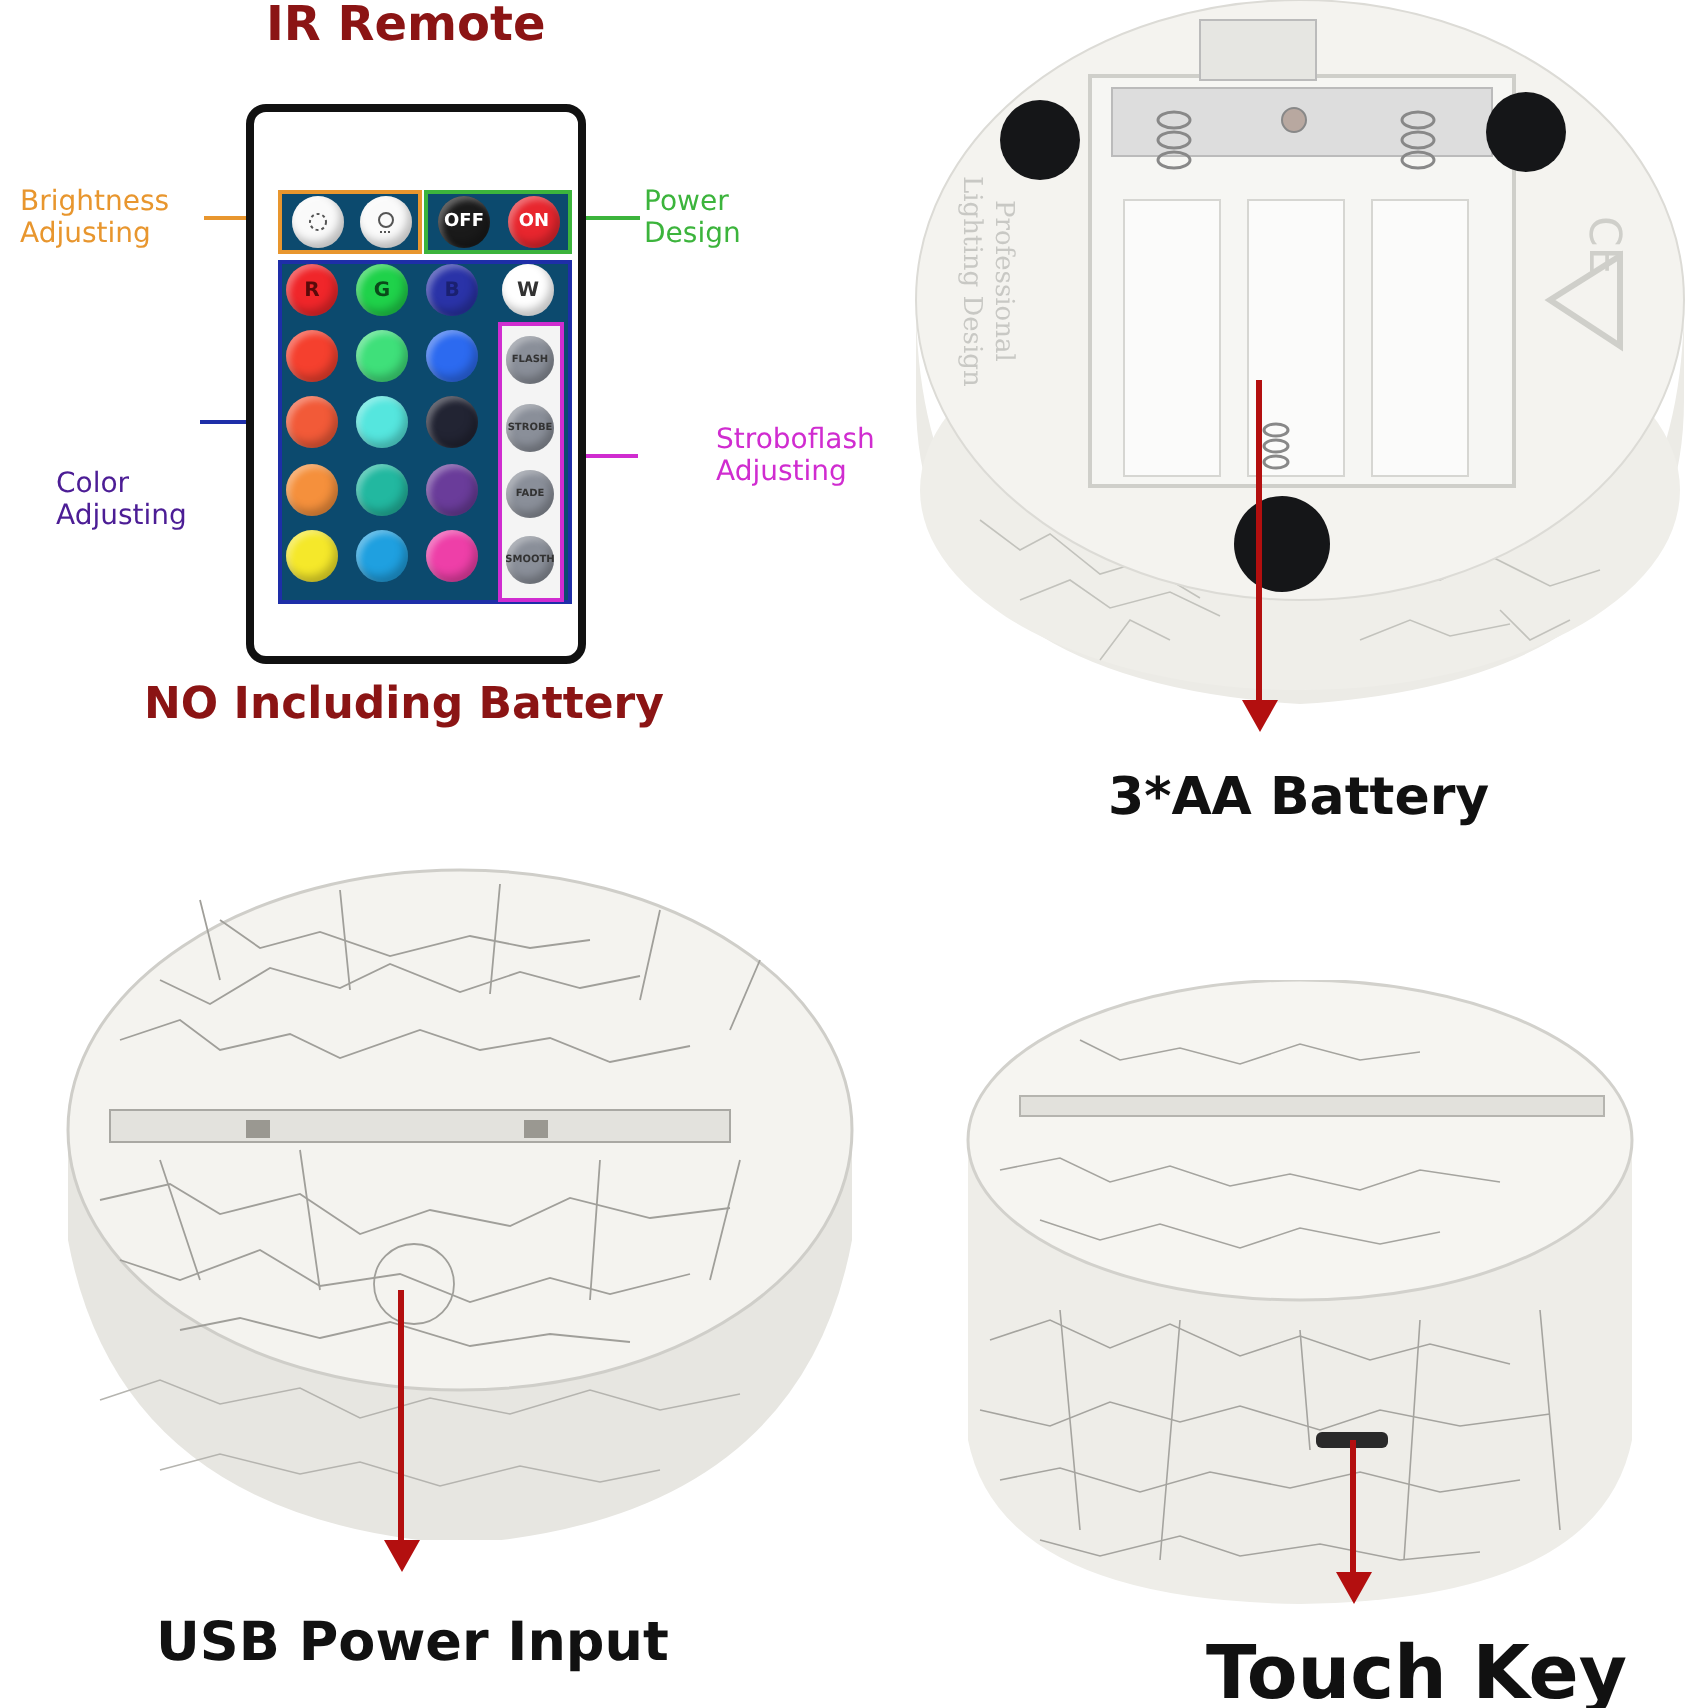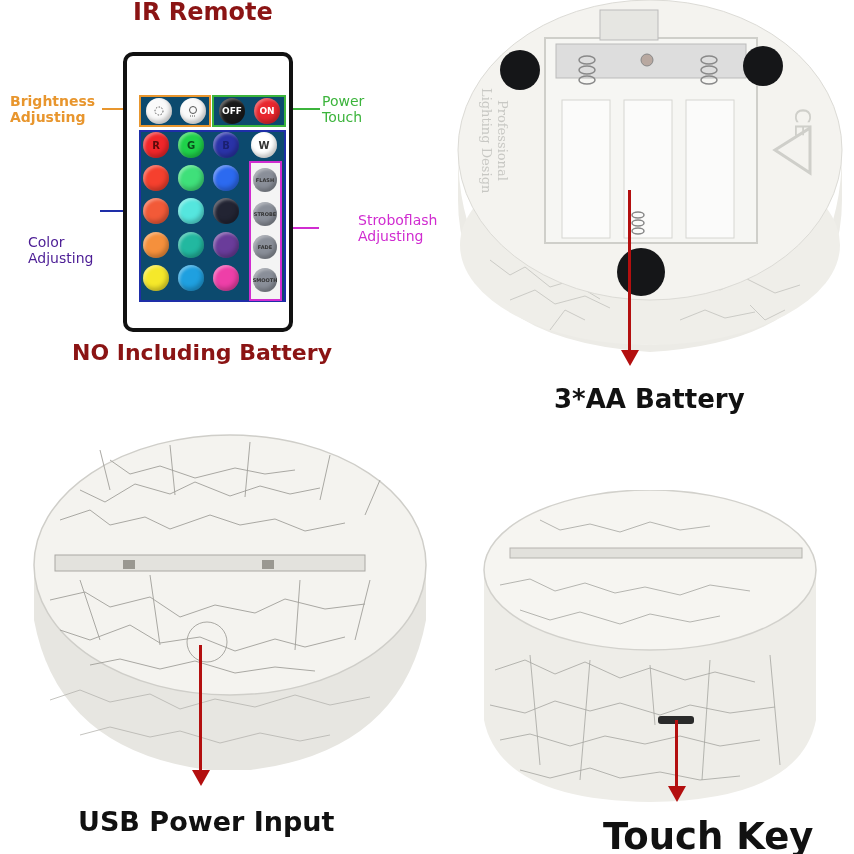--- a/index.html
+++ b/index.html
@@ -14,29 +14,29 @@
   .panel{position:absolute;background:#0c4a6e;box-sizing:border-box;}
   .base{position:absolute;}
   .arrow-line{position:absolute;background:#b30f0f;width:3px;}
   .arrow-head{position:absolute;width:0;height:0;border-left:9px solid transparent;border-right:9px solid transparent;border-top:16px solid #b30f0f;}
 </style>
 </head>
 <body>
 
 <div class="abs title-red" style="left:133px;top:-2px;font-size:24px;">IR Remote</div>
 
-<div class="abs callout" style="left:10px;top:93px;color:#e8962e;font-weight:bold;">
+<div class="abs callout" style="left:10px;top:93px;color:#e8962e;">
   <div>Brightness</div>
   <div>Adjusting</div>
 </div>
 <div class="abs" style="left:102px;top:108px;width:36px;height:2px;background:#e8962e;"></div>
 
 <div class="abs callout" style="left:322px;top:93px;color:#3cb43c;">
   <div>Power</div>
-  <div>Touch</div>
+  <div>Design</div>
 </div>
 <div class="abs" style="left:286px;top:108px;width:34px;height:2px;background:#3cb43c;"></div>
 
 <div class="abs callout" style="left:28px;top:195px;color:#4c1d95;margin-top:39px;">
   <div>Color</div>
   <div>Adjusting</div>
 </div>
 <div class="abs" style="left:100px;top:210px;width:38px;height:2px;background:#1e2ea8;"></div>
 
 <div class="abs callout" style="left:320px;top:212px;color:#d02cd0;margin-left:38px;">

